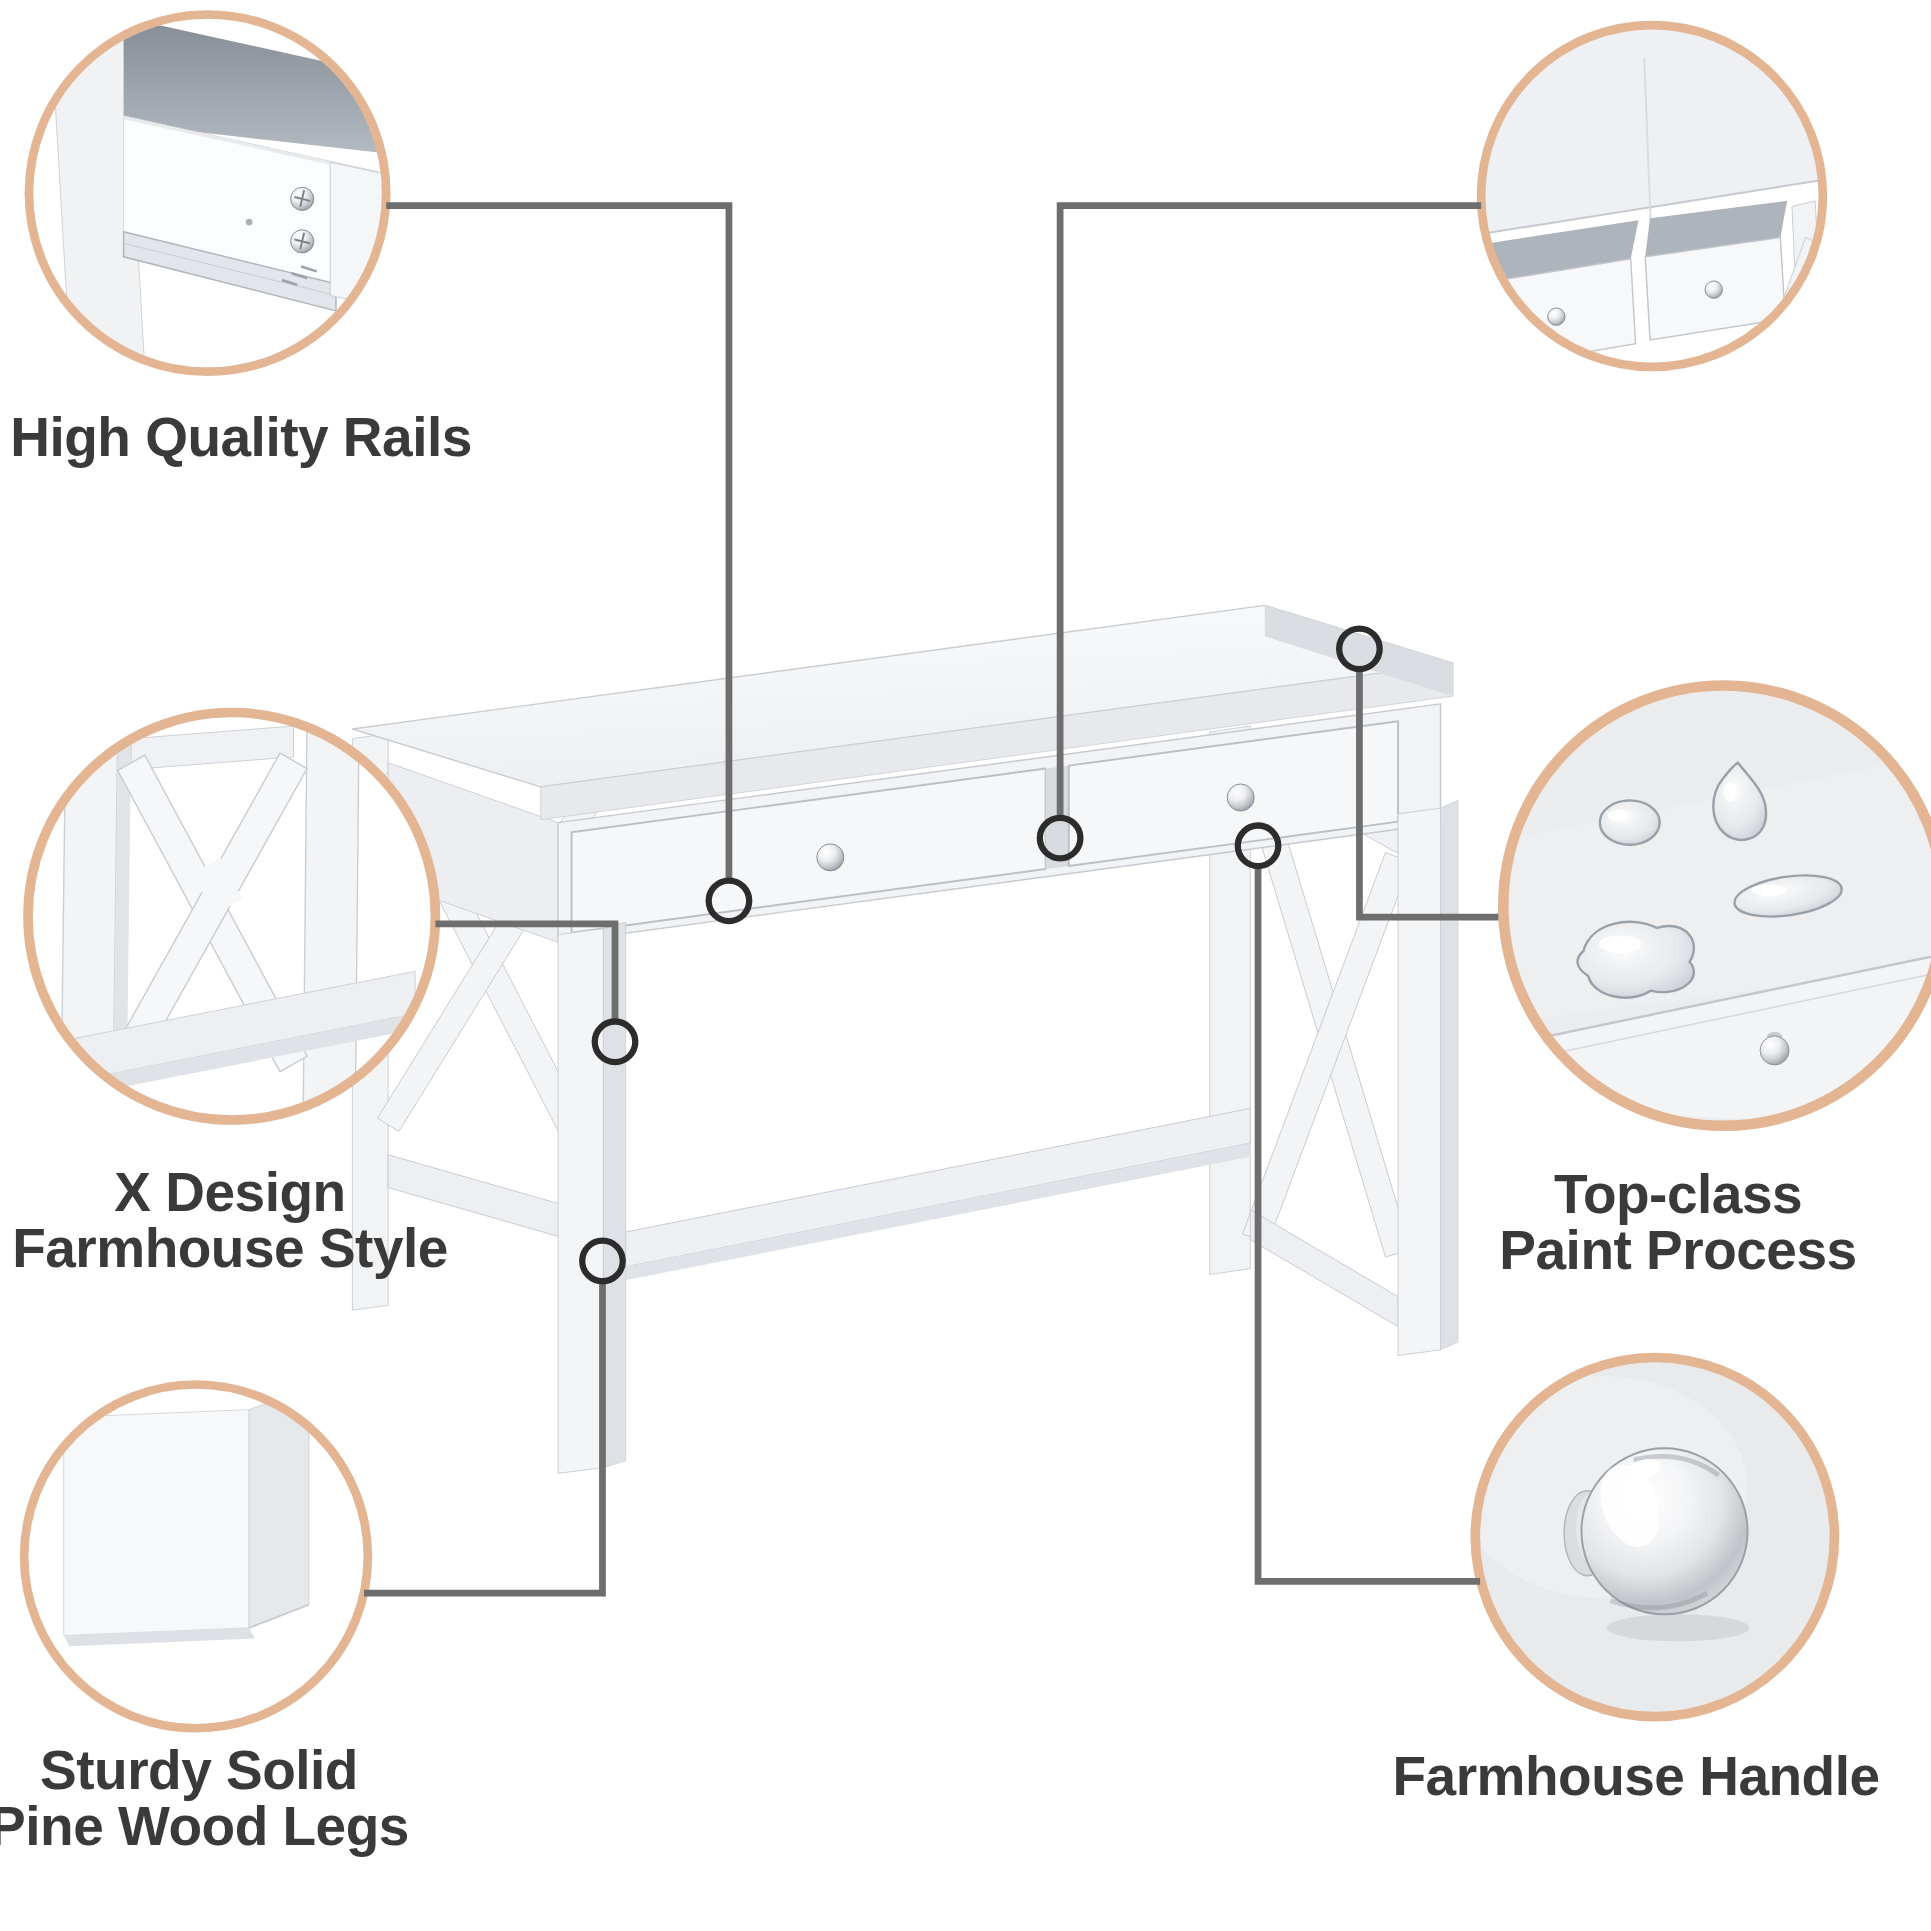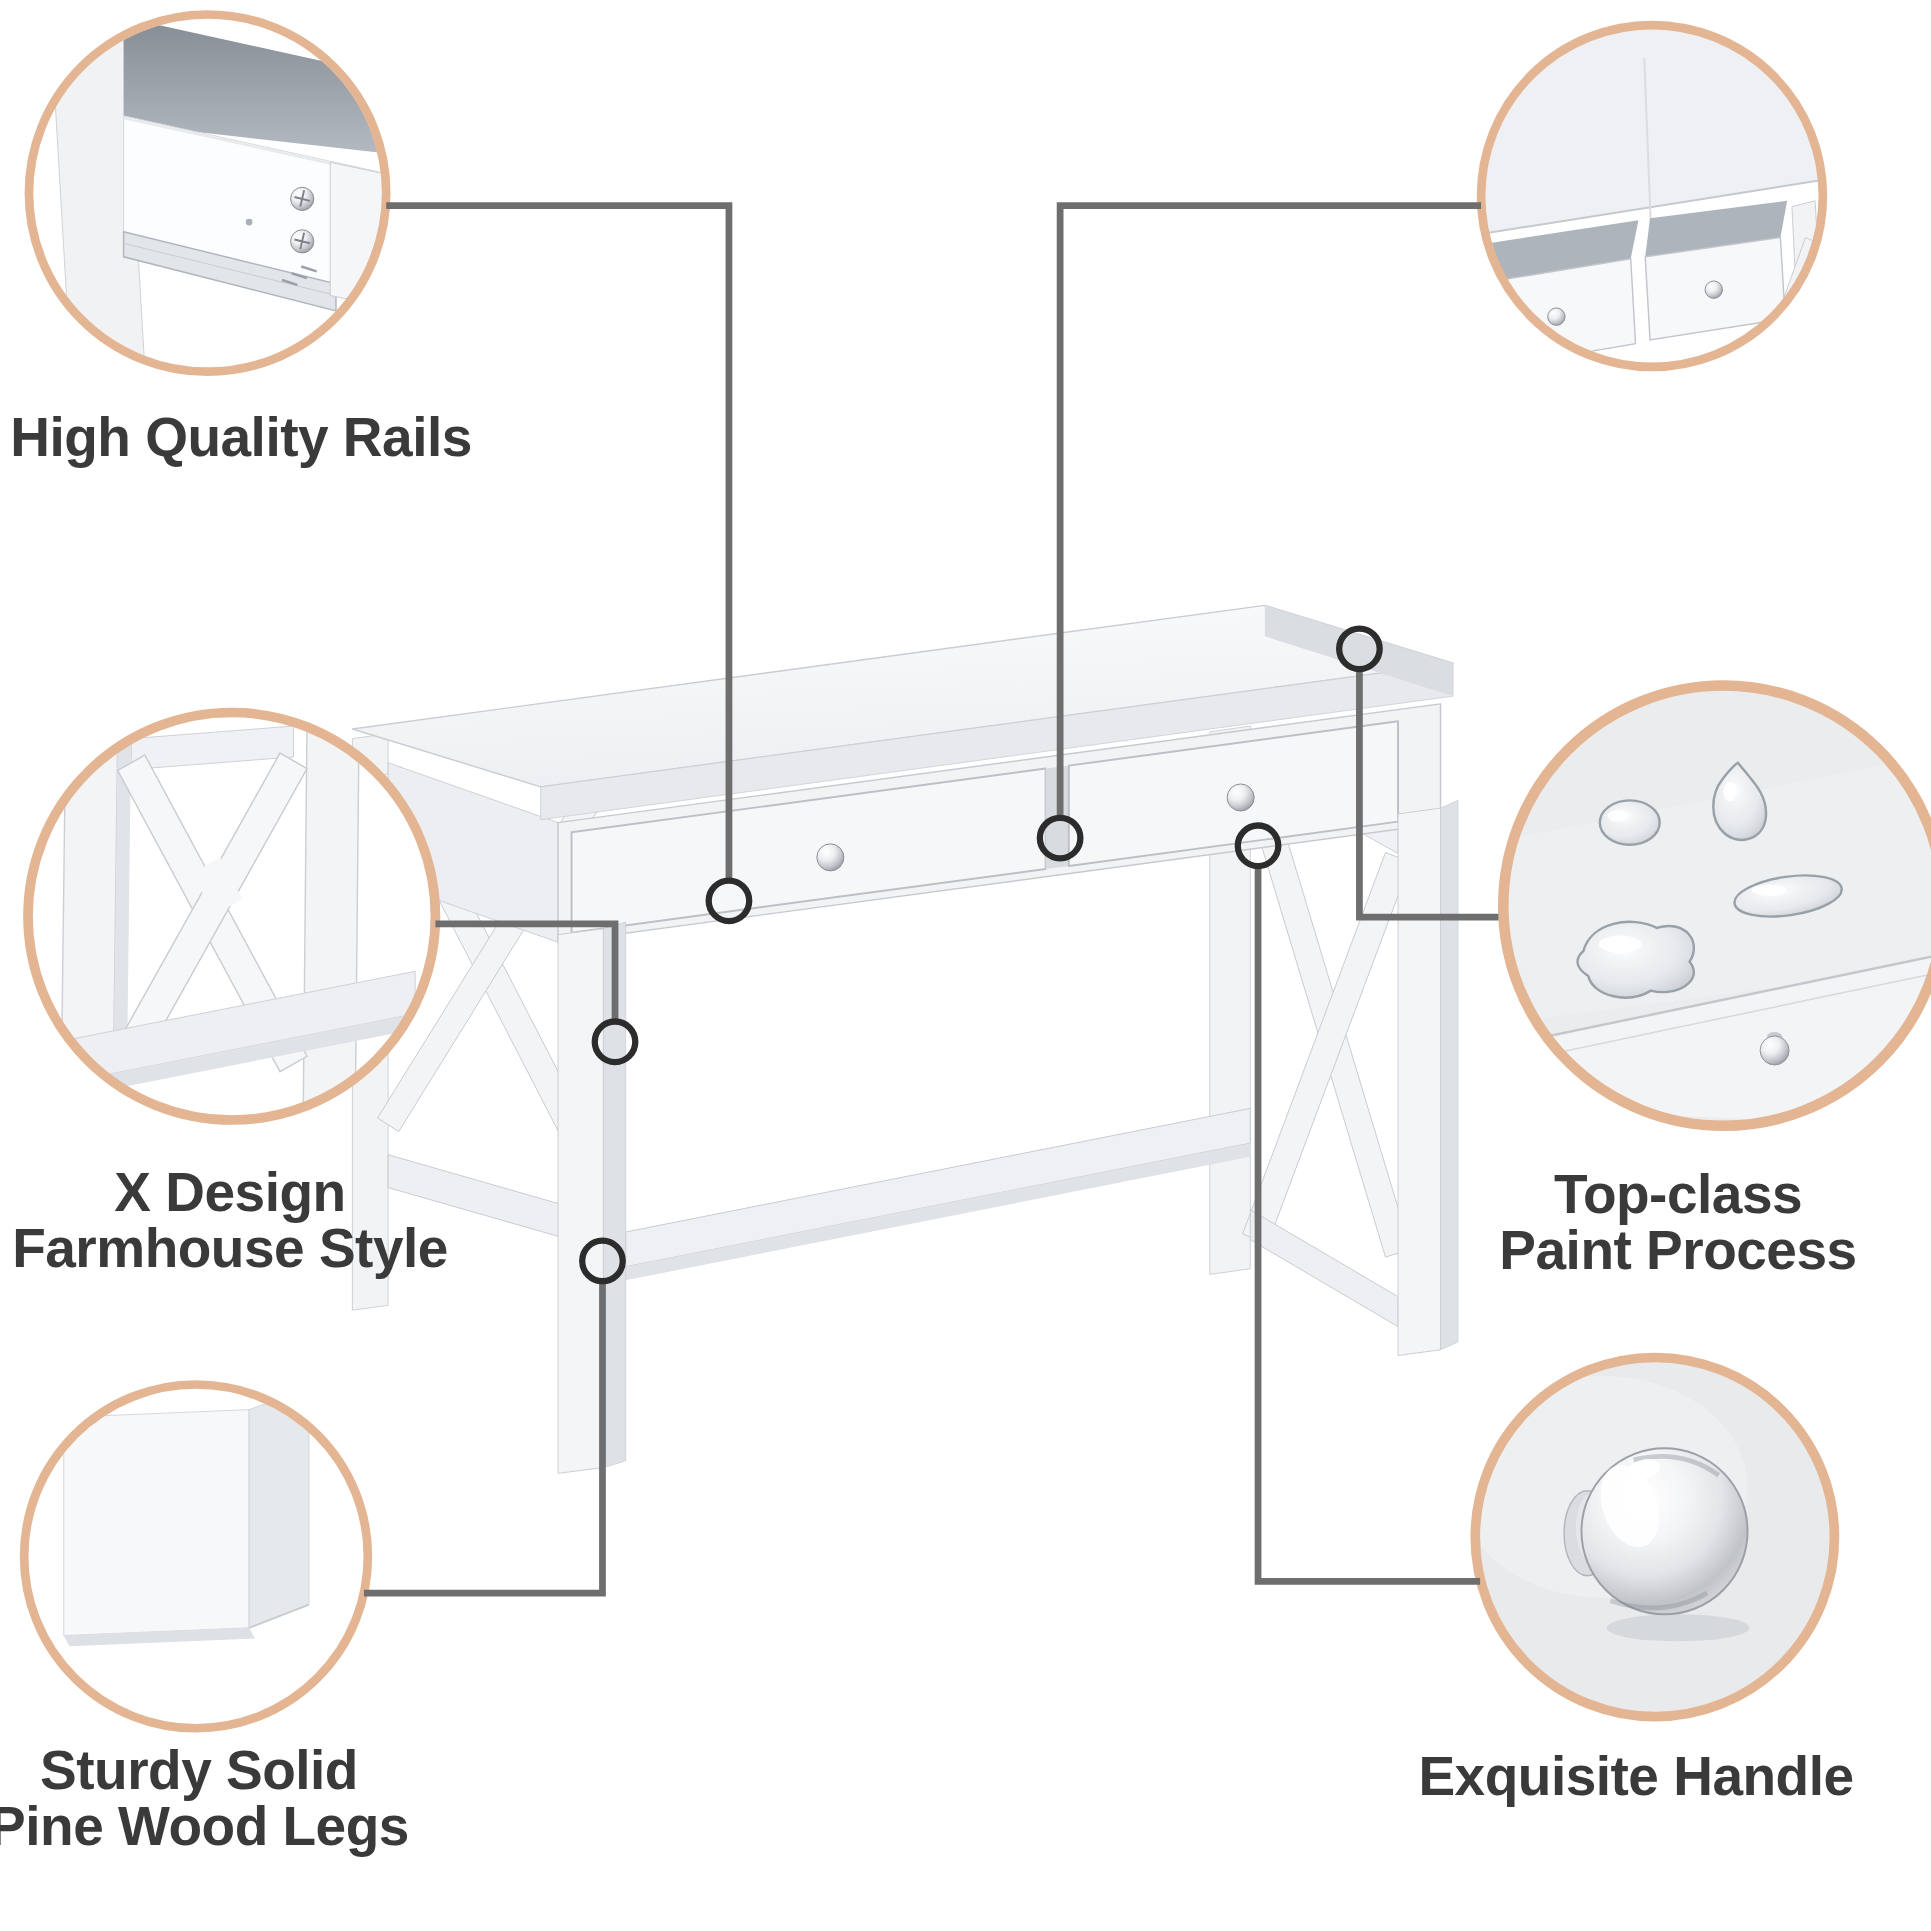--- a/index.html
+++ b/index.html
@@ -235,17 +235,17 @@
     </div>
   <div class="label" style="left:230px;top:1164px">
       <span class="ln">X Design</span>
       <span class="ln">Farmhouse Style</span>
     </div>
   <div class="label" style="left:199px;top:1742px">
       <span class="ln">Sturdy Solid</span>
       <span class="ln">Pine Wood Legs</span>
     </div>
   <div class="label" style="left:1636px;top:1748px">
-      <span class="ln">Exquisite Handle</span>
+      <span class="ln">Farmhouse Handle</span>
     </div>
 
 </div>
 
 
 </body></html>

